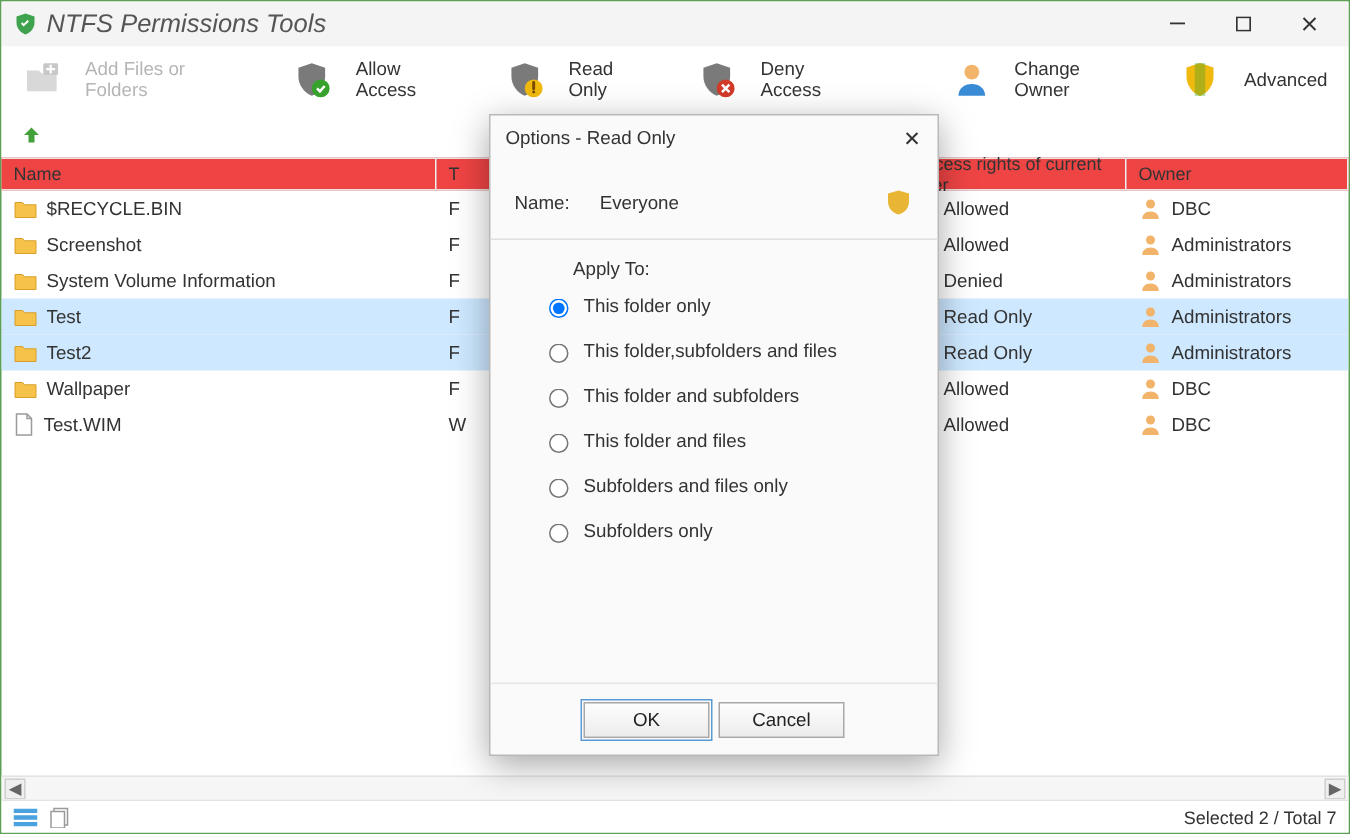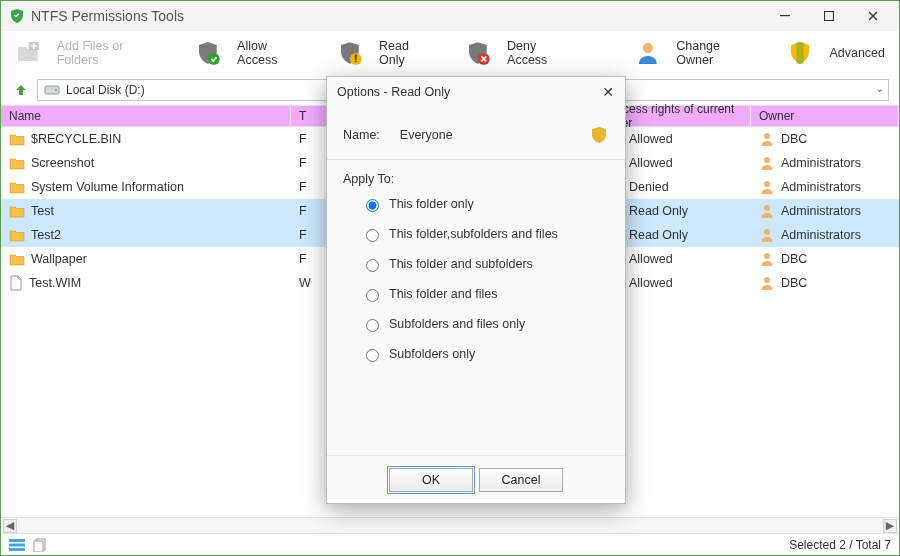--- a/index.html
+++ b/index.html
@@ -1,38 +1,38 @@
 <!DOCTYPE html>
 <html><head>
 <meta charset="utf-8">
 <style>
   * { box-sizing: border-box; font-family: "Segoe UI", Tahoma, sans-serif; }
   html, body { margin:0; padding:0; width:900px; height:556px; background:#fff; overflow:hidden; color:#333; font-size:12.5px; }
   .window { width:100%; height:100%; display:flex; flex-direction:column; border:1px solid #5aa055; }
 
   
   .titlebar { height:30px; background:#f4f4f4; display:flex; align-items:center; padding:0 4px 0 8px; }
-  .titlebar .title { flex:1; font-size:14px; color:#555; }
+  .titlebar .title { flex:1; font-size:17px; color:#555;font-style:italic; }
   .titlebar .tactions { display:flex; }
   .titlebar .tbtn { width:44px; height:28px; display:flex; align-items:center; justify-content:center; color:#333; }
 
   
   .toolbar { height:44px; display:flex; align-items:center; gap:28px; padding:0 14px; background:#fff; }
   .toolbar .tool { display:flex; align-items:center; gap:16px; color:#333; }
   .toolbar .tool.disabled { color:#b5b5b5; }
   .toolbar .spacer { flex:1; }
 
   
   .pathbar { height:30px; display:flex; align-items:center; gap:6px; padding:0 10px; background:#fff; }
   .upbtn { width:20px; height:20px; display:flex; align-items:center; justify-content:center; }
   .addr { flex:1; height:22px; border:1px solid #c8c8c8; background:#fff; display:flex; align-items:center; padding:0 6px; gap:6px; position:relative; font-size:12px; }
   .addr .chev { position:absolute; right:4px; top:3px; font-size:10px; color:#555;}
 
   
-  .headers { height:22px; border-top:1px solid #e3e3e3; border-bottom:1px solid #e3e3e3; display:flex; align-items:center; font-size:12px; color:#333; background:#f0abfc;}
+  .headers { height:22px; border-top:1px solid #e3e3e3; border-bottom:1px solid #e3e3e3; display:flex; align-items:center; font-size:12px; color:#333; background:#ef4444;}
   .headers > div { padding:0 8px; border-right:1px solid #eee; height:100%; display:flex; align-items:center; }
   .col-name { width:290px; }
   .col-type { width:310px; }
   .col-rights{ width:150px;}
   .col-owner { flex:1; }
 
   
   .rows { flex:1; overflow:hidden; position:relative; }
   .row { height:24px; display:flex; align-items:center; }
   .row.selected { background:#cde8ff; }
@@ -58,21 +58,21 @@
   .statusbar { height:22px; border-top:1px solid #e3e3e3; display:flex; align-items:center; padding:0 8px; font-size:12px; color:#333; gap:8px; background:#fff;}
   .statusbar .grow { flex:1; }
 
   
   .modal { position:absolute; left:326px; top:76px; width:300px; height:428px; background:#fafafa; border:1px solid #b9b9b9; box-shadow:0 6px 22px rgba(0,0,0,.35); display:flex; flex-direction:column; }
   .modal .mtitle { height:30px; padding:0 10px; display:flex; align-items:center; font-size:12.5px; color:#333; }
   .modal .mclose { position:absolute; right:6px; top:4px; width:22px; height:22px; display:flex; align-items:center; justify-content:center; font-size:14px; color:#333;}
   .modal .body { padding:10px 16px 0 16px; flex:1; }
   .modal .kv { display:flex; align-items:center; gap:20px; font-size:12.5px; margin:8px 0 4px; }
   .modal .hr { height:1px; background:#e0e0e0; margin:14px -16px 12px;}
-  .modal .grouplabel { font-size:12.5px; margin-bottom:10px; }
+  .modal .grouplabel { font-size:12.5px; margin-bottom:10px;margin-left:39px; }
   .modal .opts { padding-left:18px; display:flex; flex-direction:column; gap:14px; }
   .modal .opt { display:flex; align-items:center; gap:7px; font-size:12.5px;}
   .modal input[type=radio]{ width:13px; height:13px; }
   .modal .footer { height:48px; display:flex; align-items:center; justify-content:center; gap:6px; border-top:1px solid #e6e6e6;}
   .modal button.dlg { width:84px; height:24px; background:linear-gradient(#fdfdfd,#ececec); border:1px solid #a8a8a8; font-size:12.5px; color:#222; }
   .modal button.primary { outline:1px solid #5a9bd5; outline-offset:1px;}
 
   .toolbar-ico { width:26px; height:26px; }
 </style>
 </head>
@@ -155,28 +155,20 @@
       <span>Advanced</span>
     </div>
   </div>
 
   <div class="pathbar">
     <div class="upbtn">
       <svg width="16" height="16">
           <path d="M8 3l5 5H10v5H6V8H3z" fill="#44a038"></path>
         </svg>
     </div>
-    <div class="addr">
-      <svg width="16" height="14">
-          <rect x="1" y="3" width="14" height="8" rx="1" fill="#d9d9d9" stroke="#9a9a9a"></rect>
-          <circle cx="12" cy="7" r="1" fill="#4a8"></circle>
-        </svg>
-      <span>Local Disk (D:)</span>
-      <span class="chev">⌄</span>
-    </div>
   </div>
 
   <div class="headers">
     <div class="col-name">Name</div>
     <div class="col-type">T</div>
     <div class="col-rights">Access rights of current user</div>
     <div class="col-owner">Owner</div>
   </div>
 
   <div class="rows" id="rows">

